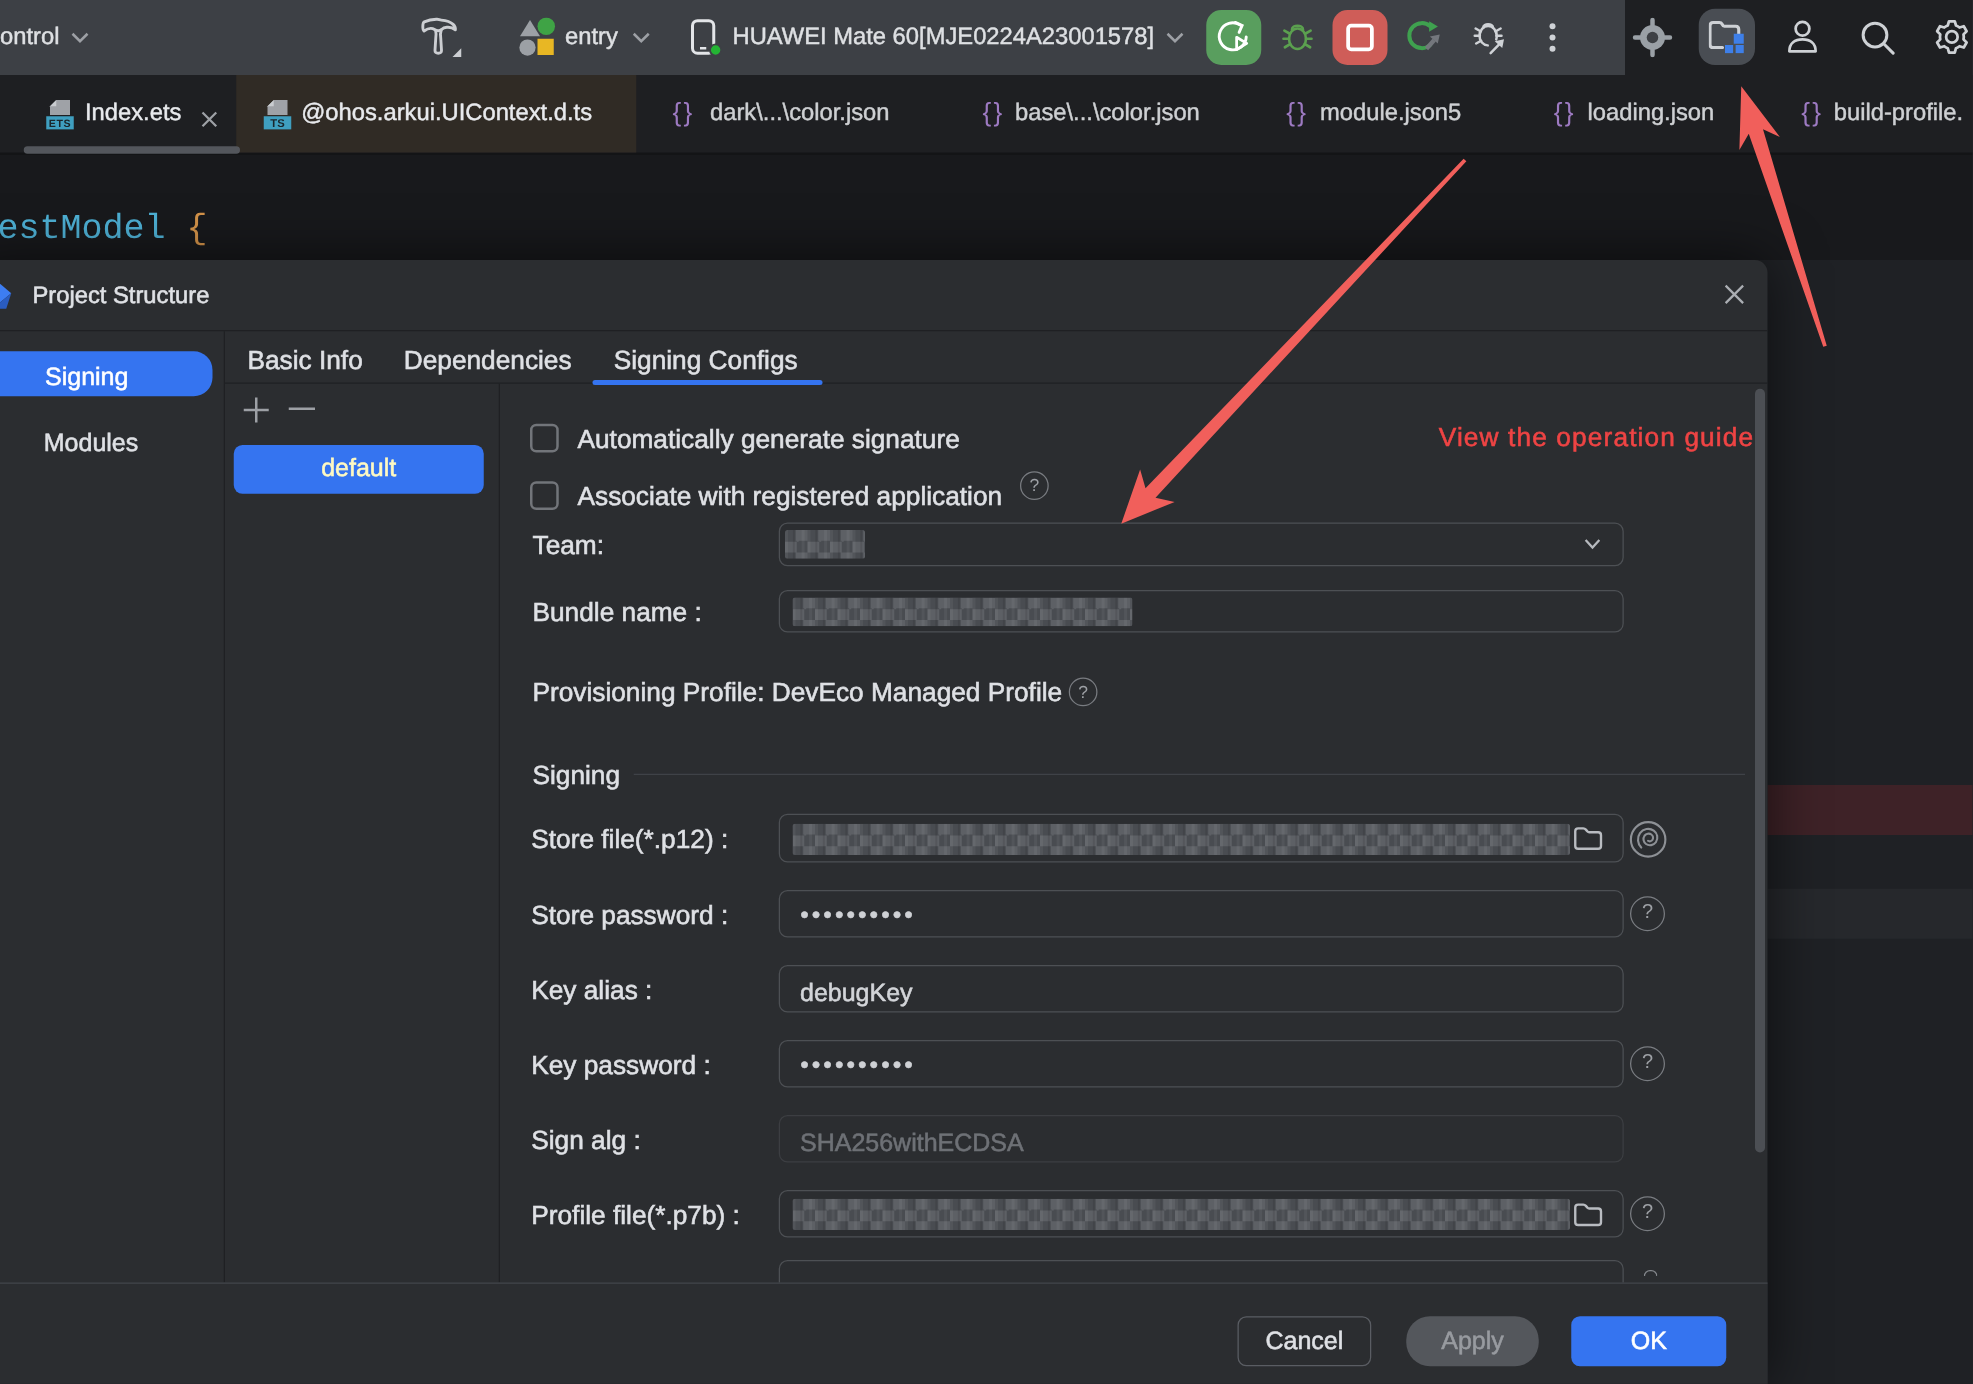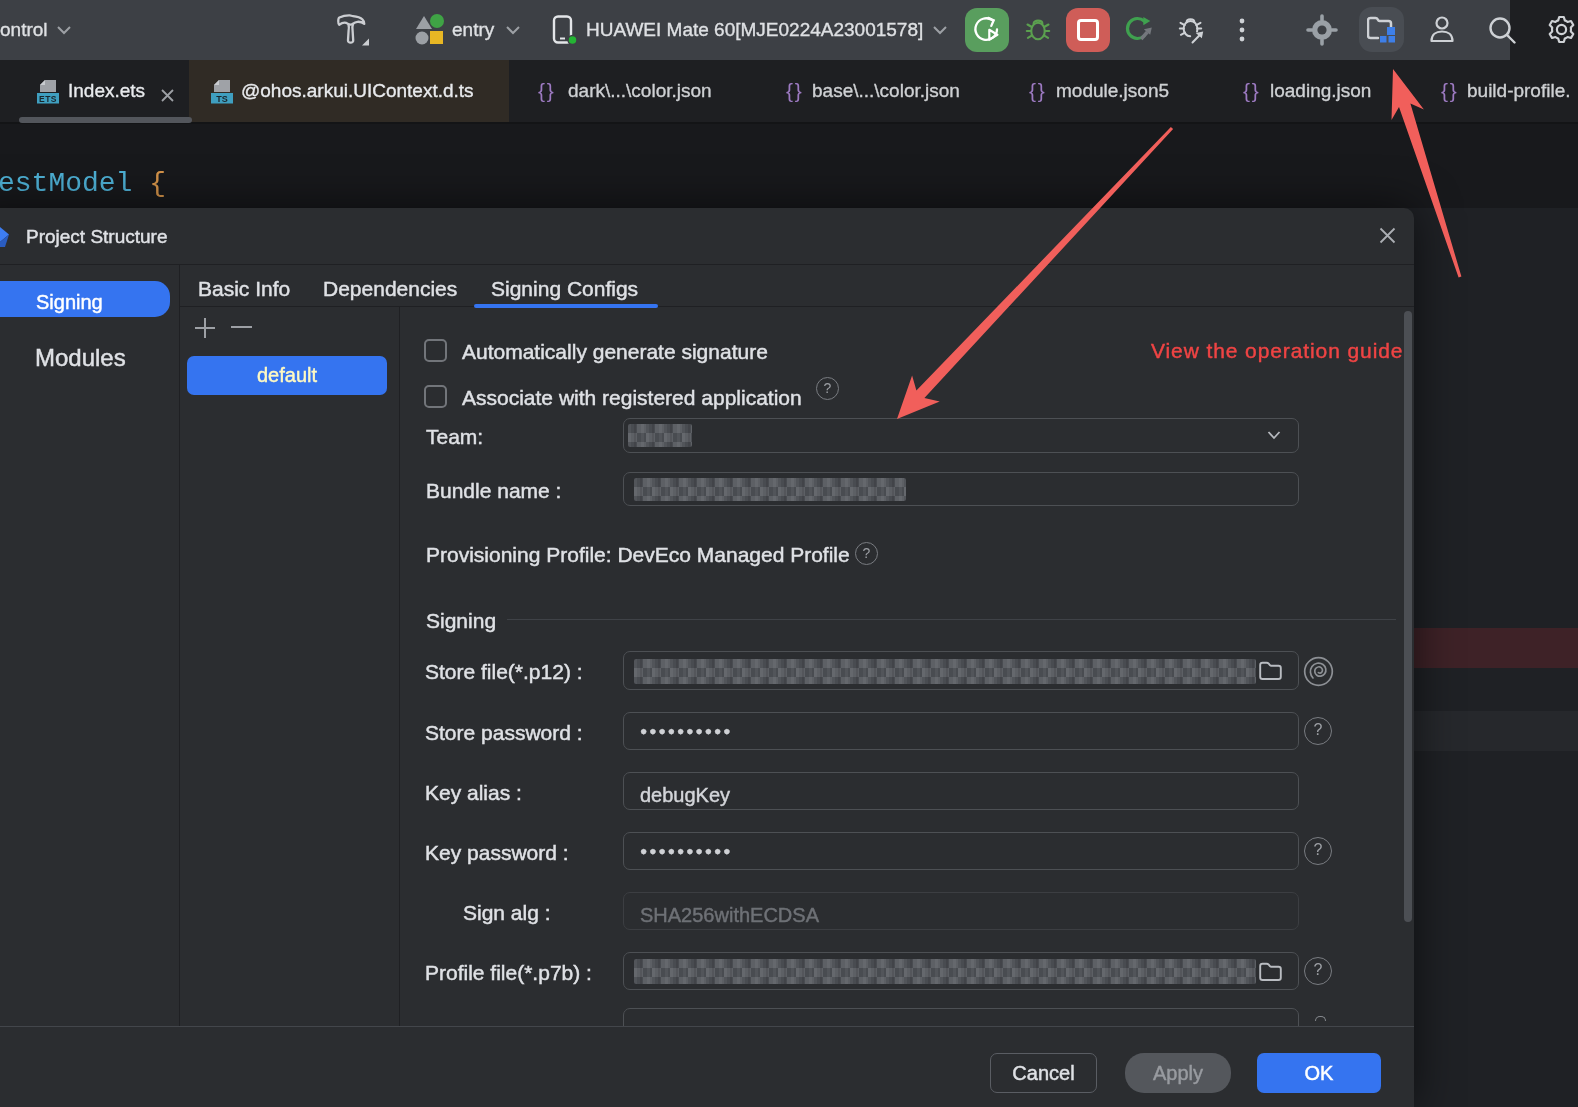--- a/index.html
+++ b/index.html
@@ -1,20 +1,20 @@
 <!DOCTYPE html>
 <html><head>
 <meta charset="utf-8">
 <style>
   html,body{margin:0;padding:0;}
   body{width:1578px;height:1107px;overflow:hidden;background:#1e1f22;
        font-family:"Liberation Sans",sans-serif;position:relative;}
   .abs{position:absolute;}
   
-  #toolbar{left:0;top:0;width:1510px;height:60px;background:#3d4045;}
+  #toolbar{left:0;top:0;width:1300px;height:60px;background:#3d4045;}
   .tbtext{color:#dee0e3;font-size:19px;line-height:60px;position:absolute;top:0;-webkit-text-stroke:0.35px currentColor;}
   
   #tabbar{left:0;top:60px;width:1578px;height:62px;background:#1e1f22;border-bottom:2px solid #131416;}
   .tabtext{color:#ced0d3;font-size:19px;line-height:62px;position:absolute;top:0;-webkit-text-stroke:0.35px currentColor;}
   .brace{color:#9d7ac2;font-size:21px;line-height:62px;position:absolute;top:0;}
   
   #editor{left:0;top:124px;width:1578px;height:983px;background:#1f2125;}
   #code{position:absolute;left:-2px;top:44px;font-family:"Liberation Mono",monospace;
         font-size:28px;color:#4eb1d6;white-space:pre;}
   #code .br{color:#d5944a;}
@@ -213,21 +213,21 @@
   </svg>
   <div class="dtext" style="left:56px;top:18px;font-size:19px;">Project Structure</div>
   <svg class="abs" style="left:1408px;top:18px" width="19" height="19" viewBox="0 0 19 19">
       <path d="M2.5 2.5 L16.5 16.5 M16.5 2.5 L2.5 16.5" stroke="#abaeb3" stroke-width="1.8"></path>
     </svg>
   <div class="divh" style="left:0;top:56px;width:1444px;"></div>
 
   <div class="divv" style="left:209px;top:57px;height:761px;"></div>
   <div class="blue abs" style="left:30px;top:73px;width:170px;height:36px;border-radius:0 15px 15px 0;"></div>
   <div class="dtext" style="left:66px;top:83px;color:#fff;font-size:20px;">Signing</div>
-  <div class="dtext" style="left:65px;top:136px;font-size:24px;">Modules</div>
+  <div class="dtext" style="left:65px;top:136px;font-size:20px;">Modules</div>
 
   <div class="dtext" style="left:228px;top:69px;">Basic Info</div>
   <div class="dtext" style="left:353px;top:69px;">Dependencies</div>
   <div class="dtext" style="left:521px;top:69px;">Signing Configs</div>
   <div class="divh" style="left:210px;top:98px;width:1234px;"></div>
   <div class="blue abs" style="left:504px;top:96px;width:184px;height:4px;border-radius:2px;"></div>
 
   <div class="divv" style="left:429px;top:99px;height:719px;"></div>
   <svg class="abs" style="left:224px;top:109px" width="22" height="22" viewBox="0 0 22 22">
       <path d="M11 1 L11 21 M1 11 L21 11" stroke="#9da0a5" stroke-width="2"></path>
@@ -277,21 +277,21 @@
 
   <div class="dtext" style="left:455px;top:573px;">Key alias :</div>
   <div class="field" style="left:653px;top:564px;width:676px;height:38px;"></div>
   <div class="dtext" style="left:670px;top:576px;font-size:20px;color:#d3d5d9;">debugKey</div>
 
   <div class="dtext" style="left:455px;top:633px;">Key password :</div>
   <div class="field" style="left:653px;top:624px;width:676px;height:38px;"></div>
   <div class="dtext dots" style="left:670px;top:636px;">●●●●●●●●●●</div>
   <div class="helpc" style="left:1334px;top:629px;width:28px;height:28px;font-size:16px;line-height:24px;">?</div>
 
-  <div class="dtext" style="left:455px;top:693px;margin-left:38px;">Sign alg :</div>
+  <div class="dtext" style="left:455px;top:693px;">Sign alg :</div>
   <div class="field" style="left:653px;top:684px;width:676px;height:38px;border-color:#3c3e42;"></div>
   <div class="dtext" style="left:670px;top:696px;color:#6e7176;font-size:20px;">SHA256withECDSA</div>
 
   <div class="dtext" style="left:455px;top:753px;">Profile file(*.p7b) :</div>
   <div class="field" style="left:653px;top:744px;width:676px;height:38px;"></div>
   <div class="censor" style="left:664px;top:751px;width:622px;height:25px;"></div>
   <svg class="abs" style="left:1288px;top:753px" width="25" height="22" viewBox="0 0 25 22">
     <path d="M2.2 5 C2.2 3.6 3.1 2.7 4.5 2.7 L8.6 2.7 C9.5 2.7 10.1 3 10.7 3.7 L11.9 5.1 C12.3 5.6 12.7 5.8 13.4 5.8 L20.5 5.8 C21.9 5.8 22.8 6.7 22.8 8.1 L22.8 16.7 C22.8 18.1 21.9 19 20.5 19 L4.5 19 C3.1 19 2.2 18.1 2.2 16.7 Z" stroke="#b9bcc1" stroke-width="1.9" fill="none"></path>
   </svg>
   <div class="helpc" style="left:1334px;top:749px;width:28px;height:28px;font-size:16px;line-height:24px;">?</div>

